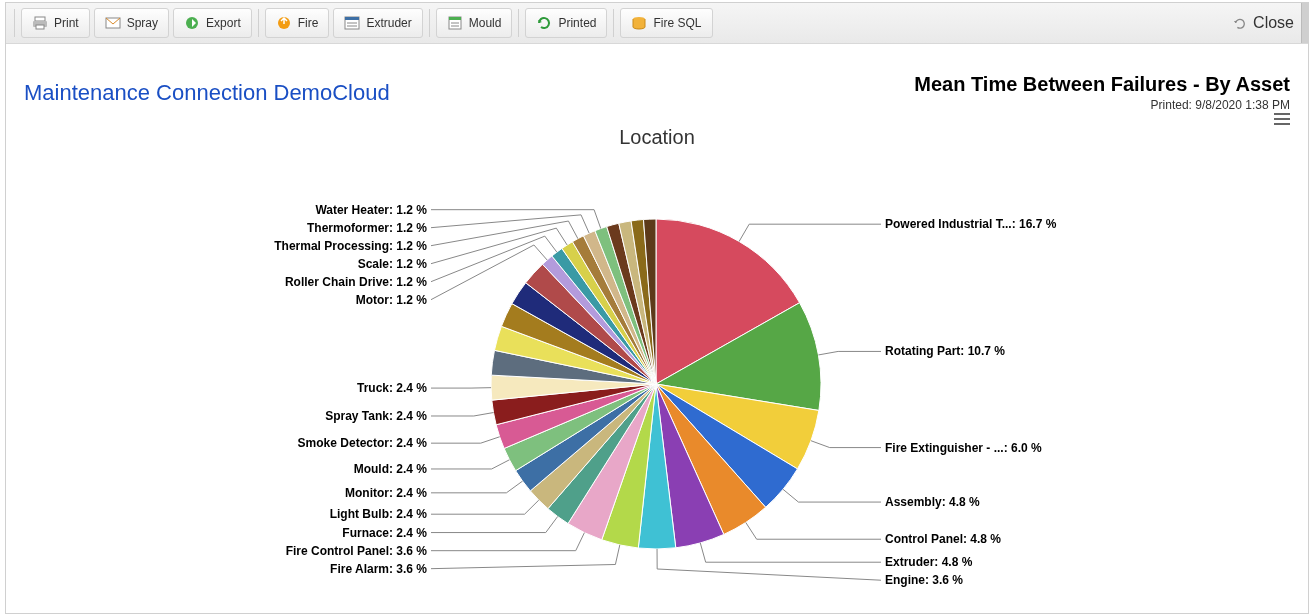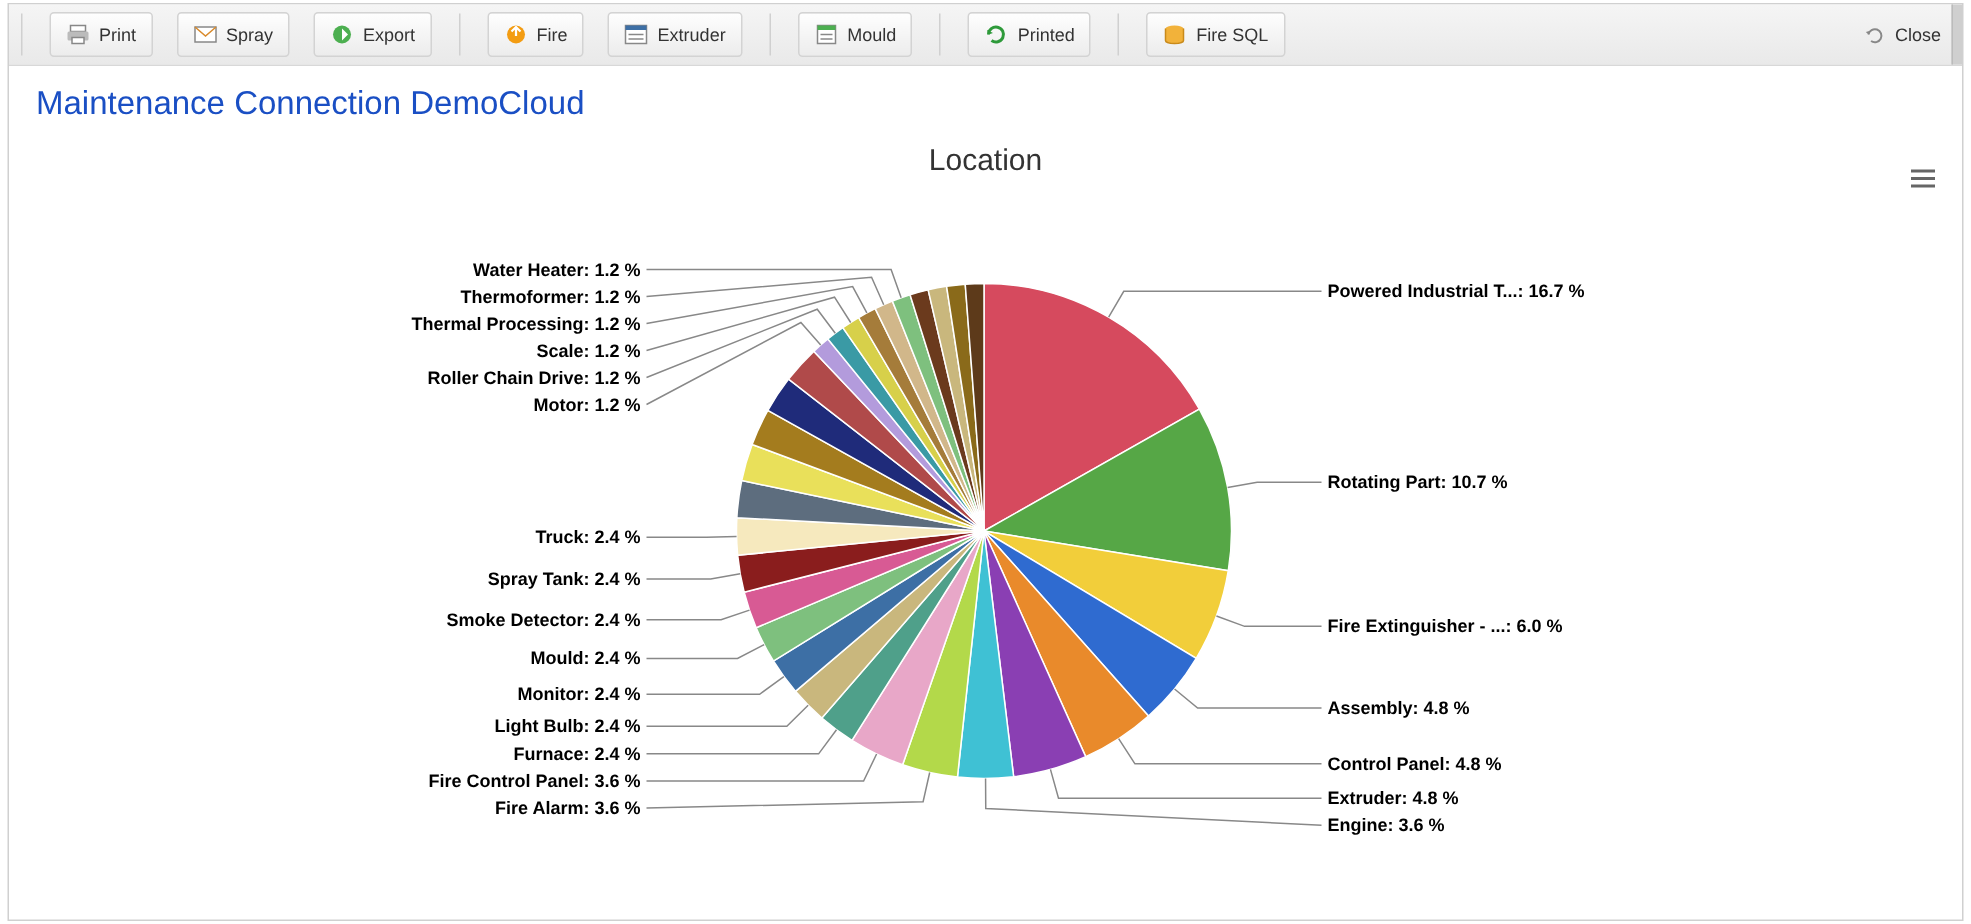--- a/index.html
+++ b/index.html
@@ -19,21 +19,21 @@
     position: relative;
     background: #fff;
   }
   .toolbar {
     display: flex;
     align-items: center;
     height: 40px;
     border-bottom: 1px solid #d8d8d8;
     background: linear-gradient(#f5f5f5,#e9e9e9);
     padding: 0 6px;
-    gap: 16px;
+    gap: 4px;
   }
   .toolbar .sep {
     width: 1px;
     height: 28px;
     background: #d0d0d0;
     margin: 0 2px;
   }
   .tbtn {
     display: flex;
     align-items: center;
@@ -50,30 +50,30 @@
   .tbtn .icon {
     width: 16px;
     height: 16px;
     display: inline-block;
   }
   .toolbar .spacer { flex: 1; }
   .close-btn {
     display: flex;
     align-items: center;
     gap: 6px;
-    font-size: 12px;
+    font-size: 16px;
     color: #333;
     padding-right: 8px;
     cursor: pointer;
   }
   .header-row {
     display: flex;
     justify-content: space-between;
     align-items: center;
-    padding: 12px 18px 4px 18px;
+    padding: 29px 18px 4px 18px;
   }
   .brand {
     color: #1a4fc4;
     font-size: 22px;
     font-weight: 400;
   }
   .report-meta {
     text-align: right;
   }
   .report-title {
@@ -221,20 +221,24 @@
             <path d="M1 6 L3 8 L5 5 Z" fill="#888"></path>
           </svg>
       </span>
       <span>Close</span>
     </div>
   </div>
   <div class="scroll-shadow"></div>
 
   <div class="header-row">
     <div class="brand">Maintenance Connection DemoCloud</div>
+    <div class="report-meta">
+      <div class="report-title">Mean Time Between Failures - By Asset</div>
+      <div class="report-printed">Printed: 9/8/2020  1:38 PM</div>
+    </div>
   </div>
 
   <div class="menu-icon">
     <div></div>
       <div></div>
       <div></div>
   </div>
 
   <div class="chart-title">Location</div>
 

